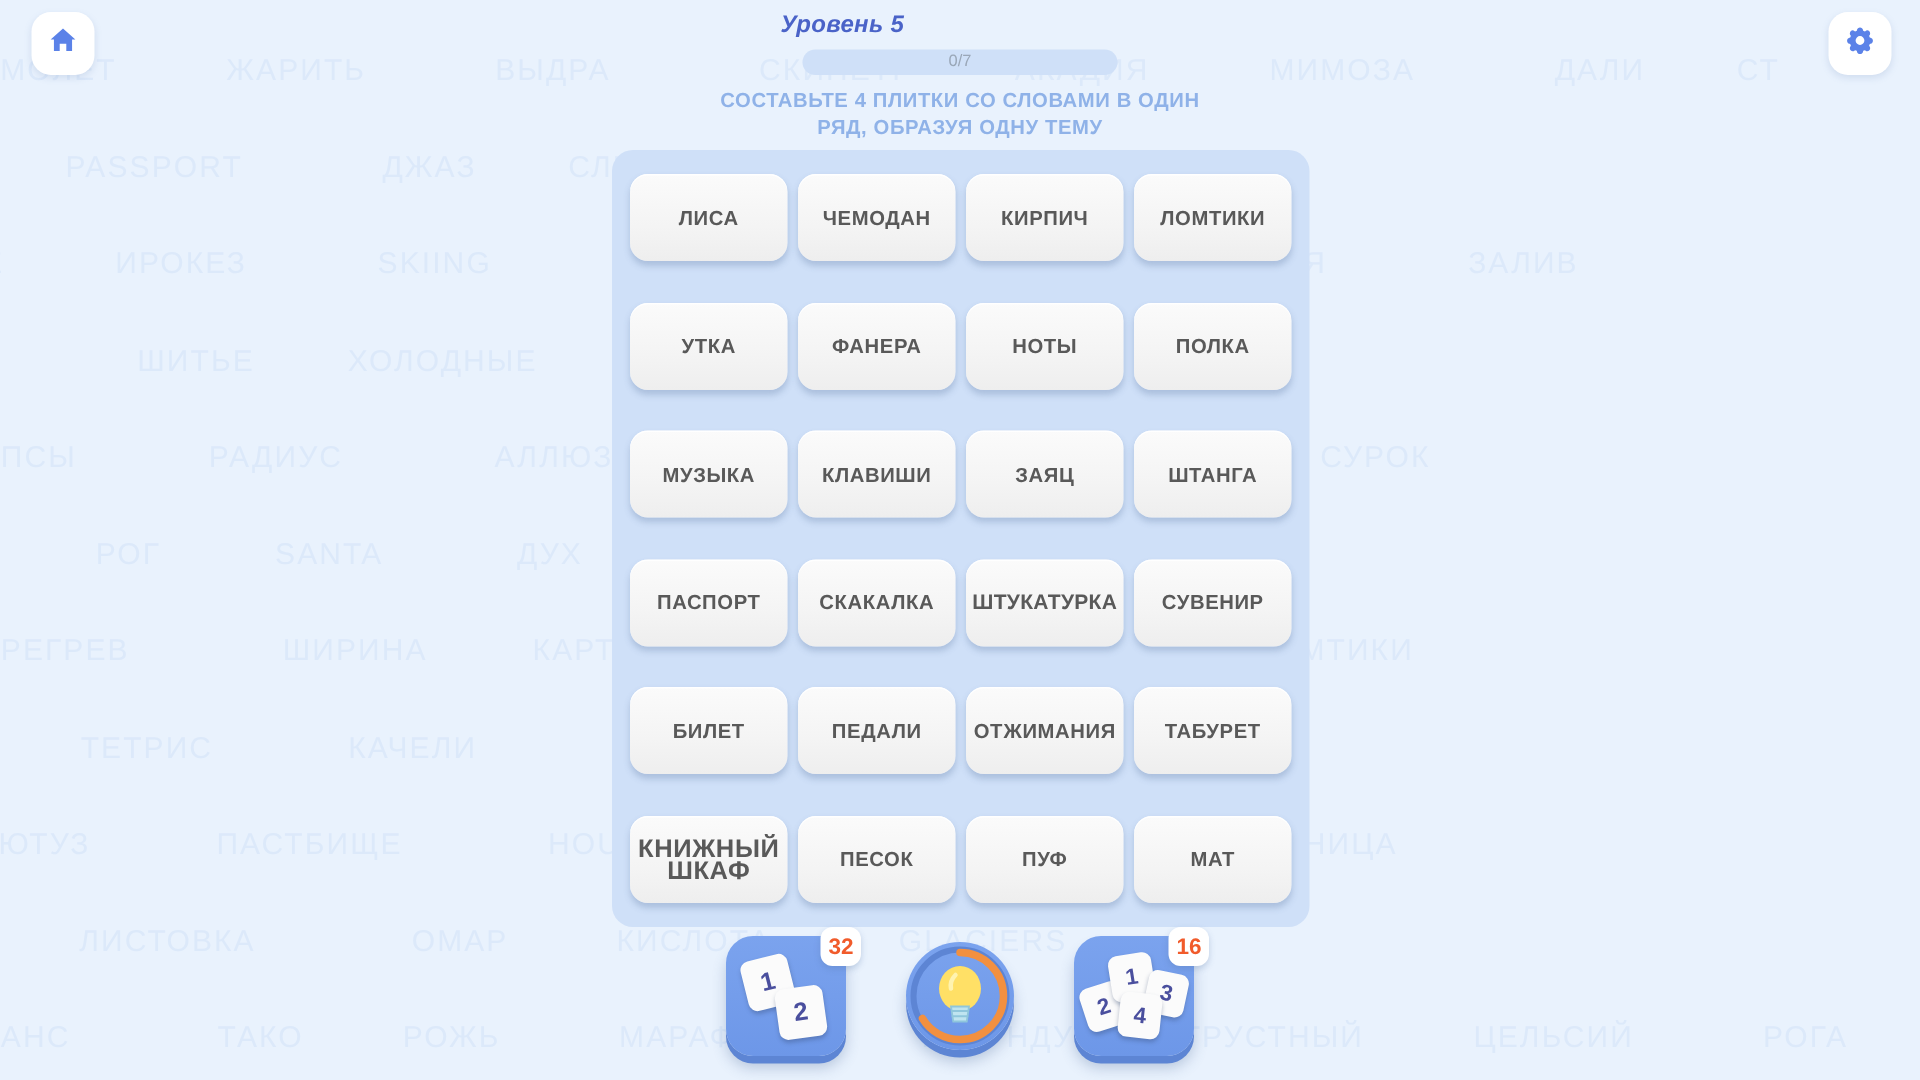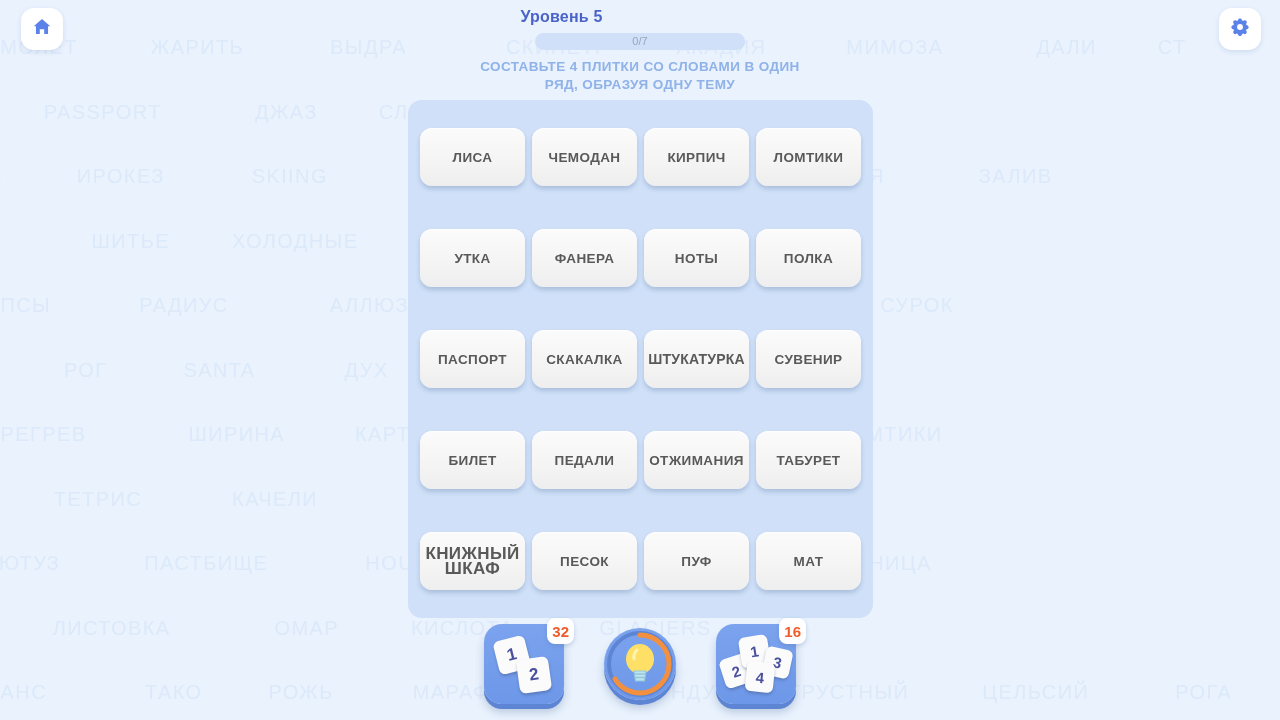--- a/index.html
+++ b/index.html
@@ -64,20 +64,21 @@
   #level-title {
     position: absolute;
     top: 8px;
     left: 0;
     width: 1123px;
     text-align: center;
     font-size: 16px;
     font-weight: bold;
     color: #4a63c8;
     letter-spacing: 0.2px;
+    font-style: italic;
   }
   #progress-wrap {
     position: absolute;
     top: 33px;
     left: 535px;
     width: 210px;
     height: 17px;
     background: #cfe0f8;
     border-radius: 9px;
     overflow: hidden;
@@ -116,21 +117,21 @@
   
   #board {
     position: absolute;
     left: 408px;
     top: 100px;
     width: 465px;
     height: 518px;
     background: #cfe0f8;
     border-radius: 14px;
     z-index: 3;
-    padding: 28px 12px;
+    padding: 16px 12px;
     box-sizing: border-box;
     display: flex;
     flex-direction: column;
     justify-content: space-between;
   }
   .tile-row {
     display: flex;
     justify-content: space-between;
     height: 58px;
   }
@@ -281,20 +282,26 @@
       <div class="tile">КИРПИЧ</div>
       <div class="tile">ЛОМТИКИ</div>
     </div>
     <div class="tile-row">
       <div class="tile">УТКА</div>
       <div class="tile">ФАНЕРА</div>
       <div class="tile">НОТЫ</div>
       <div class="tile">ПОЛКА</div>
     </div>
     <div class="tile-row">
+      <div class="tile">МУЗЫКА</div>
+      <div class="tile">КЛАВИШИ</div>
+      <div class="tile">ЗАЯЦ</div>
+      <div class="tile">ШТАНГА</div>
+    </div>
+    <div class="tile-row">
       <div class="tile">ПАСПОРТ</div>
       <div class="tile">СКАКАЛКА</div>
       <div class="tile small">ШТУКАТУРКА</div>
       <div class="tile">СУВЕНИР</div>
     </div>
     <div class="tile-row">
       <div class="tile">БИЛЕТ</div>
       <div class="tile">ПЕДАЛИ</div>
       <div class="tile">ОТЖИМАНИЯ</div>
       <div class="tile">ТАБУРЕТ</div>

